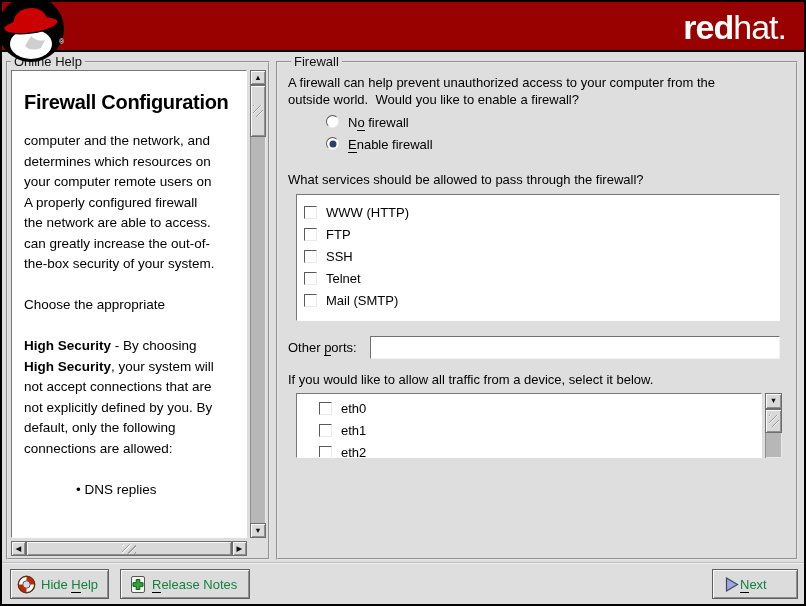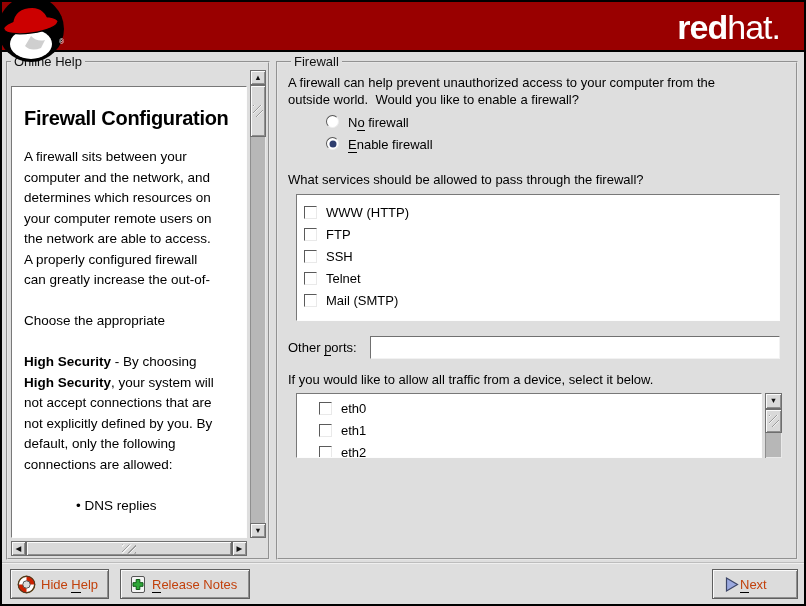--- a/index.html
+++ b/index.html
@@ -13,21 +13,21 @@
   }
 
   
   .banner {
     position:relative; height:50px; flex:0 0 50px;
     background:var(--banner_red,#990000);
     border-bottom:2px solid #000;
   }
   .logo { position:absolute; left:0px; top:0px; width:66px; height:64px; z-index:5; }
   .wordmark {
-    position:absolute; right:24px; top:7px; color:#fff;
+    position:absolute; right:18px; top:7px; color:#fff;
     font-size:34px; letter-spacing:-1px; line-height:36px;
   }
   .wordmark .wm-bold { font-weight:bold; }
   .wm-tm { position:absolute; left:57px; top:36px; color:#fff; font-size:7px; z-index:6; }
 
   
   .content { flex:1 1 auto; display:flex; align-items:stretch; min-height:0; }
 
   fieldset {
     border:2px groove #e6e6e6; padding:0;
@@ -35,21 +35,21 @@
   legend { font-size:13px; color:#111; padding:0 3px; margin-left:3px; }
 
   .help-fs { flex:0 0 264px; width:264px; margin:2px 2px 2px 4px; position:relative; }
   .fw-fs   { flex:1 1 auto; margin:2px 6px 2px 4px; padding:2px 14px 6px 10px; }
 
   
   .help-inner { position:absolute; left:0; top:0; right:0; bottom:0; }
   .help-view {
     position:absolute; left:3px; top:1px; right:21px; bottom:20px;
     background:#fff; border:1px solid; border-color:#787878 #fdfdfd #fdfdfd #787878;
-    overflow:hidden; padding:20px 2px 0 12px;margin-top:16px;
+    overflow:hidden; padding:20px 2px 0 12px;
   }
   .help-title { font-size:20px; font-weight:bold; letter-spacing:-0.3px; white-space:nowrap; margin-bottom:17px; }
   .help-line { height:20.5px; line-height:20.5px; font-size:13.5px; white-space:pre; }
   .help-line.indent { padding-left:52px; }
 
   
   .vsb { position:absolute; width:16px; background:#b7b7b7;
          box-shadow:inset 1px 1px 0 #8e8e8e, inset -1px -1px 0 #e9e9e9; }
   .help-vsb { right:2px; top:1px; bottom:20px; }
   .hsb { position:absolute; height:15px; background:#b7b7b7;
@@ -127,21 +127,21 @@
 
   
   .footer {
     position:relative; flex:0 0 42px; height:42px;
     border-top:1px solid #bdbdbd; box-shadow:inset 0 1px 0 #efefef;
   }
   .btn {
     position:absolute; top:6px; height:30px; background:#dcdcdc;
     border:1px solid #5f5f5f;
     box-shadow:inset 1px 1px 0 #fafafa, inset -1px -1px 0 #8f8f8f;
-    display:flex; align-items:center; font-size:13.5px; color:#c2410c; cursor:default;
+    display:flex; align-items:center; font-size:13.5px; color:#15803d; cursor:default;
   }
   .btn-hide-help { left:8px; padding:0 10px 0 6px; gap:5px; }
   .btn-release { left:118px; padding:0 12px 0 8px; gap:5px; }
   .btn-back { right:122px; width:86px; padding:0 14px 0 11px; justify-content:space-between;margin-top:44px; }
   .btn-next { right:6px;  width:86px; padding:0 32px 0 11px; justify-content:space-between; }
   .btn .ico { display:flex; align-items:center; }
 </style>
 </head>
 <body>
 
@@ -167,27 +167,27 @@
   <span class="wm-tm">®</span>
 
   <div class="content">
 
     <fieldset class="help-fs">
       <legend>Online Help</legend>
       <div class="help-inner">
         <div class="help-view">
           <div class="help-title">Firewall Configuration</div>
           <div>
-              <div class="help-line"><span>A firewall sits between your</span></div>
               <div class="help-line"><span>computer and the network, and</span></div>
               <div class="help-line"><span>determines which resources on</span></div>
               <div class="help-line"><span>your computer remote users on</span></div>
+              <div class="help-line"><span>A properly configured firewall</span></div>
               <div class="help-line"><span>the network are able to access.</span></div>
-              <div class="help-line"><span>A properly configured firewall</span></div>
               <div class="help-line"><span>can greatly increase the out-of-</span></div>
+              <div class="help-line"><span>the-box security of your system.</span></div>
               <div class="help-line"><span></span></div>
               <div class="help-line"><span>Choose the appropriate</span></div>
               <div class="help-line"><span></span></div>
               <div class="help-line"><b>High Security</b><span> - By choosing</span></div>
               <div class="help-line"><b>High Security</b><span>, your system will</span></div>
               <div class="help-line"><span>not accept connections that are</span></div>
               <div class="help-line"><span>not explicitly defined by you. By</span></div>
               <div class="help-line"><span>default, only the following</span></div>
               <div class="help-line"><span>connections are allowed:</span></div>
               <div class="help-line"><span></span></div>

